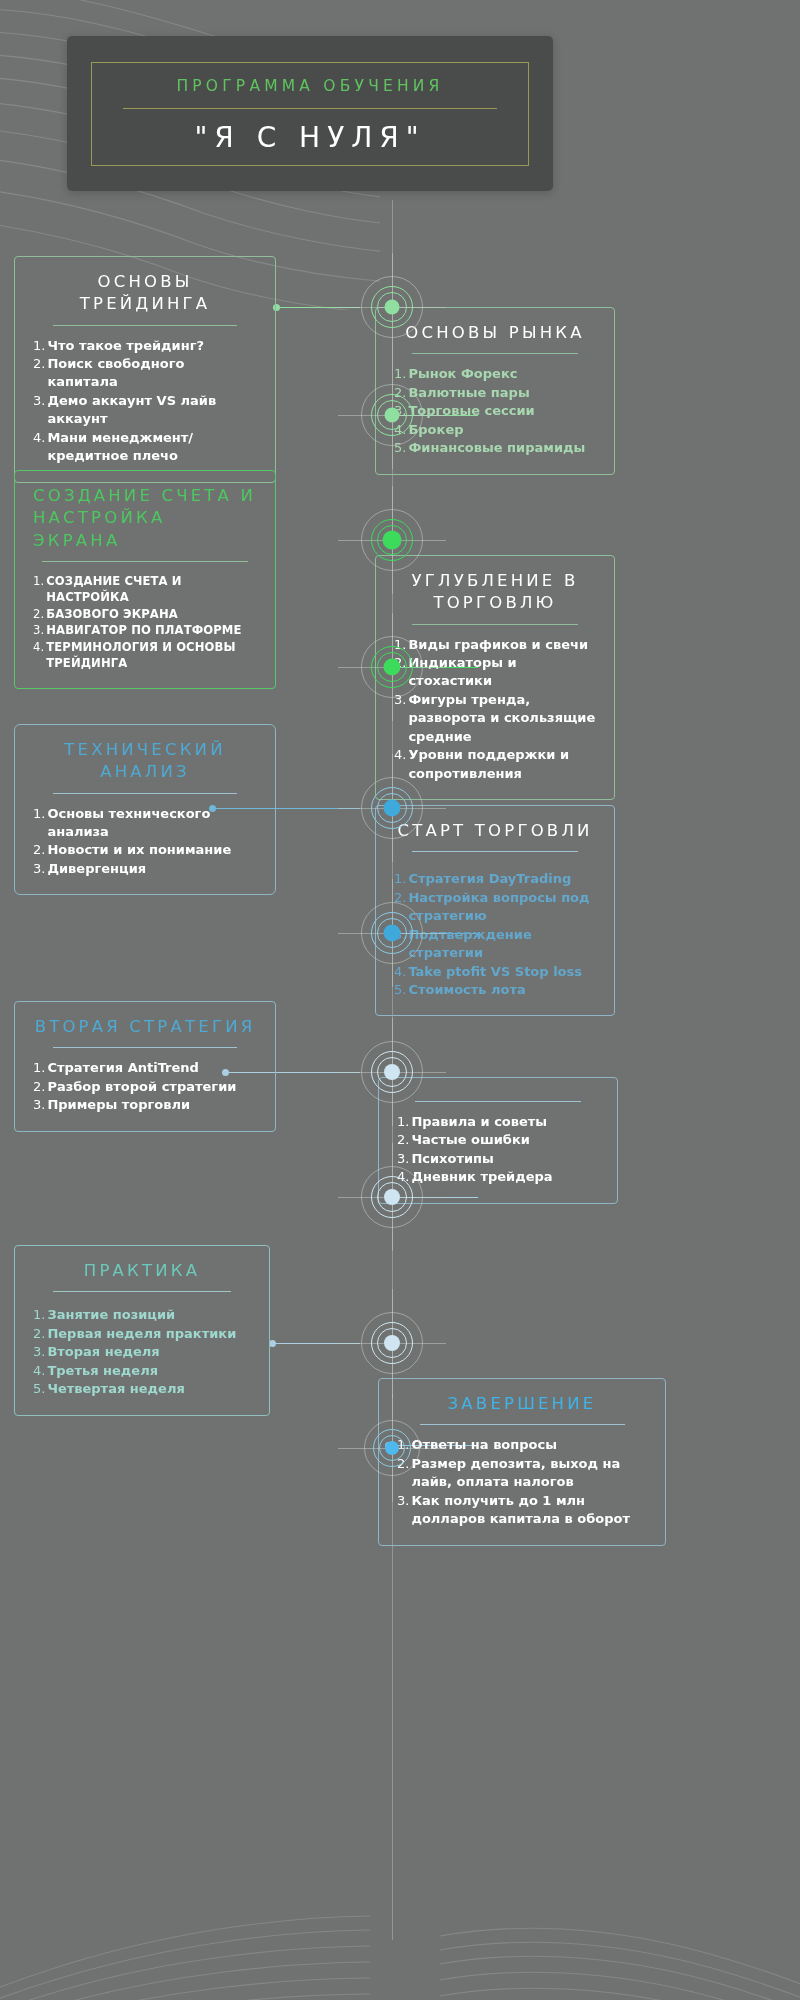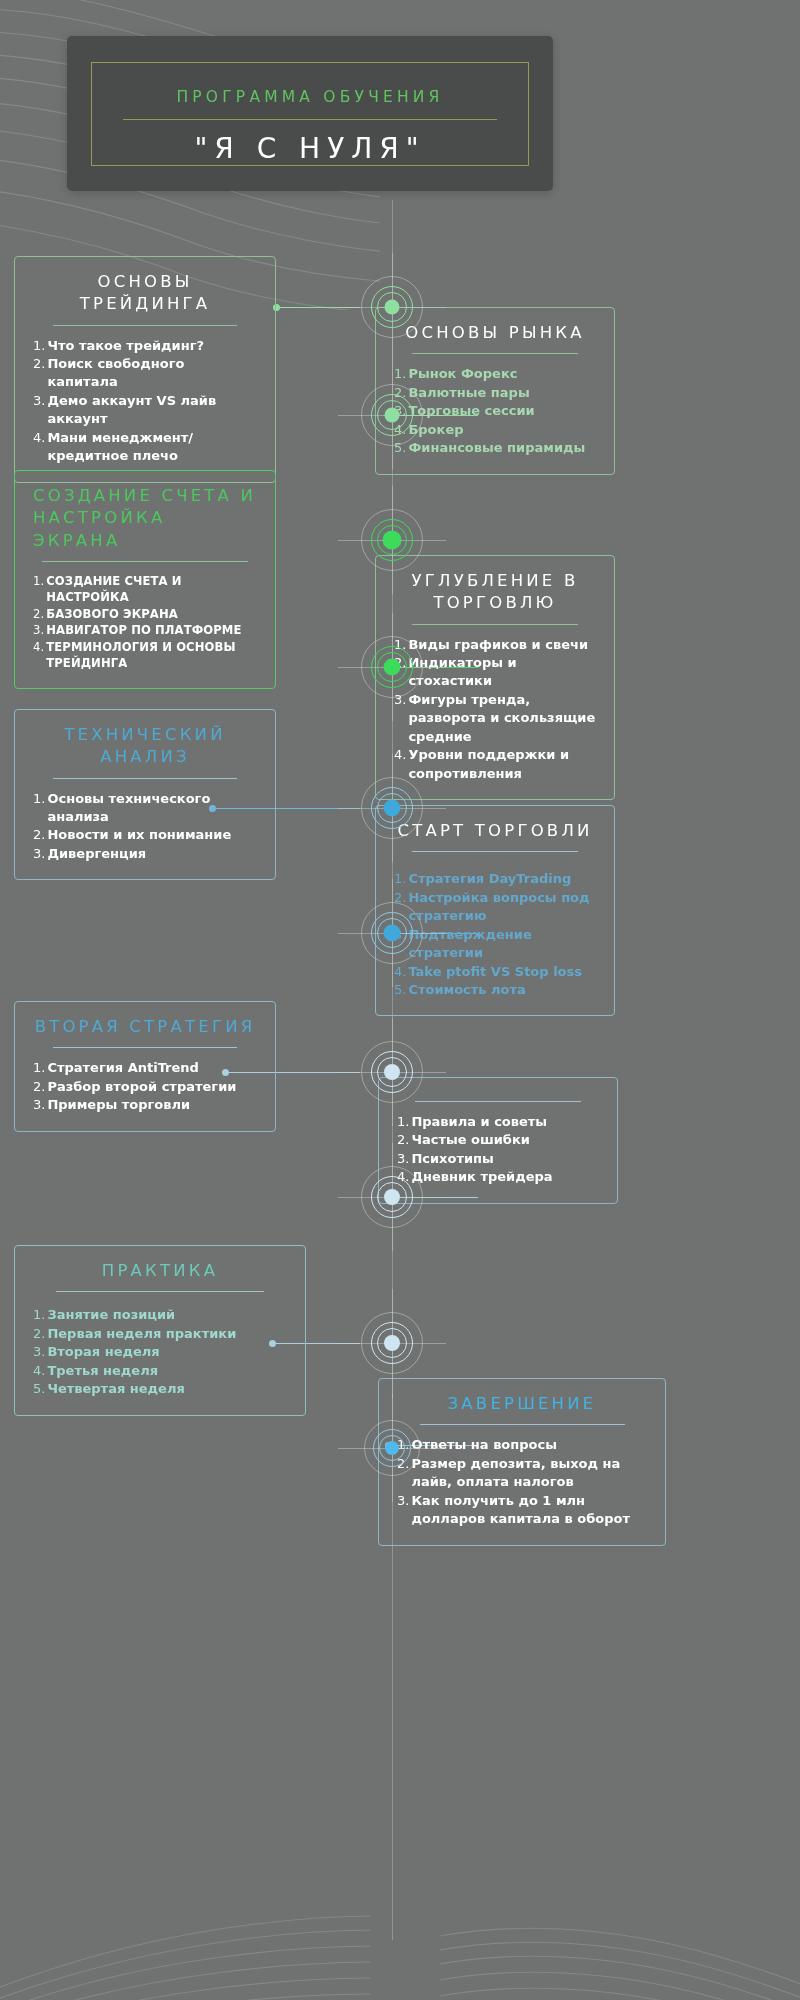--- a/index.html
+++ b/index.html
@@ -56,21 +56,21 @@
   .header-inner {
     position: absolute;
     left: 24px;
     top: 26px;
     right: 24px;
     bottom: 25px;
     border: 1px solid #9a9a54;
     display: flex;
     flex-direction: column;
     align-items: center;
-    justify-content: flex-end;
+    justify-content: center;
   }
   .header-sub {
     color: #5fc45f;
     font-size: 15.5px;
     letter-spacing: 4.2px;
     font-weight: 400;
     text-align: center;
     margin-top: 2px;
   }
   .header-rule {
@@ -473,21 +473,21 @@
           <span class="num">3.</span>
           <span class="txt">Фигуры тренда, разворота и скользящие средние</span>
         </li>
       <li>
           <span class="num">4.</span>
           <span class="txt">Уровни поддержки и сопротивления</span>
         </li>
     </ol>
   </div>
 
-  <div class="card v-blue" style="left:14px; top:709px; width:262px;">
+  <div class="card v-blue" style="left:14px; top:724px; width:262px;border-radius:6px;">
     <h3>ТЕХНИЧЕСКИЙ АНАЛИЗ</h3>
     <div class="rule"></div>
     <ol>
       <li>
           <span class="num">1.</span>
           <span class="txt">Основы технического анализа</span>
         </li>
       <li>
           <span class="num">2.</span>
           <span class="txt">Новости и их понимание</span>
@@ -560,21 +560,21 @@
           <span class="num">3.</span>
           <span class="txt">Психотипы</span>
         </li>
       <li>
           <span class="num">4.</span>
           <span class="txt">Дневник трейдера</span>
         </li>
     </ol>
   </div>
 
-  <div class="card v-tealwhite" style="left:14px; top:1245px; width:292px;">
+  <div class="card v-tealwhite" style="left:14px; top:1245px; width:256px;">
     <h3>ПРАКТИКА</h3>
     <div class="rule"></div>
     <ol style="margin-top:14px;">
       <li>
           <span class="num">1.</span>
           <span class="txt">Занятие позиций</span>
         </li>
       <li>
           <span class="num">2.</span>
           <span class="txt">Первая неделя практики</span>

